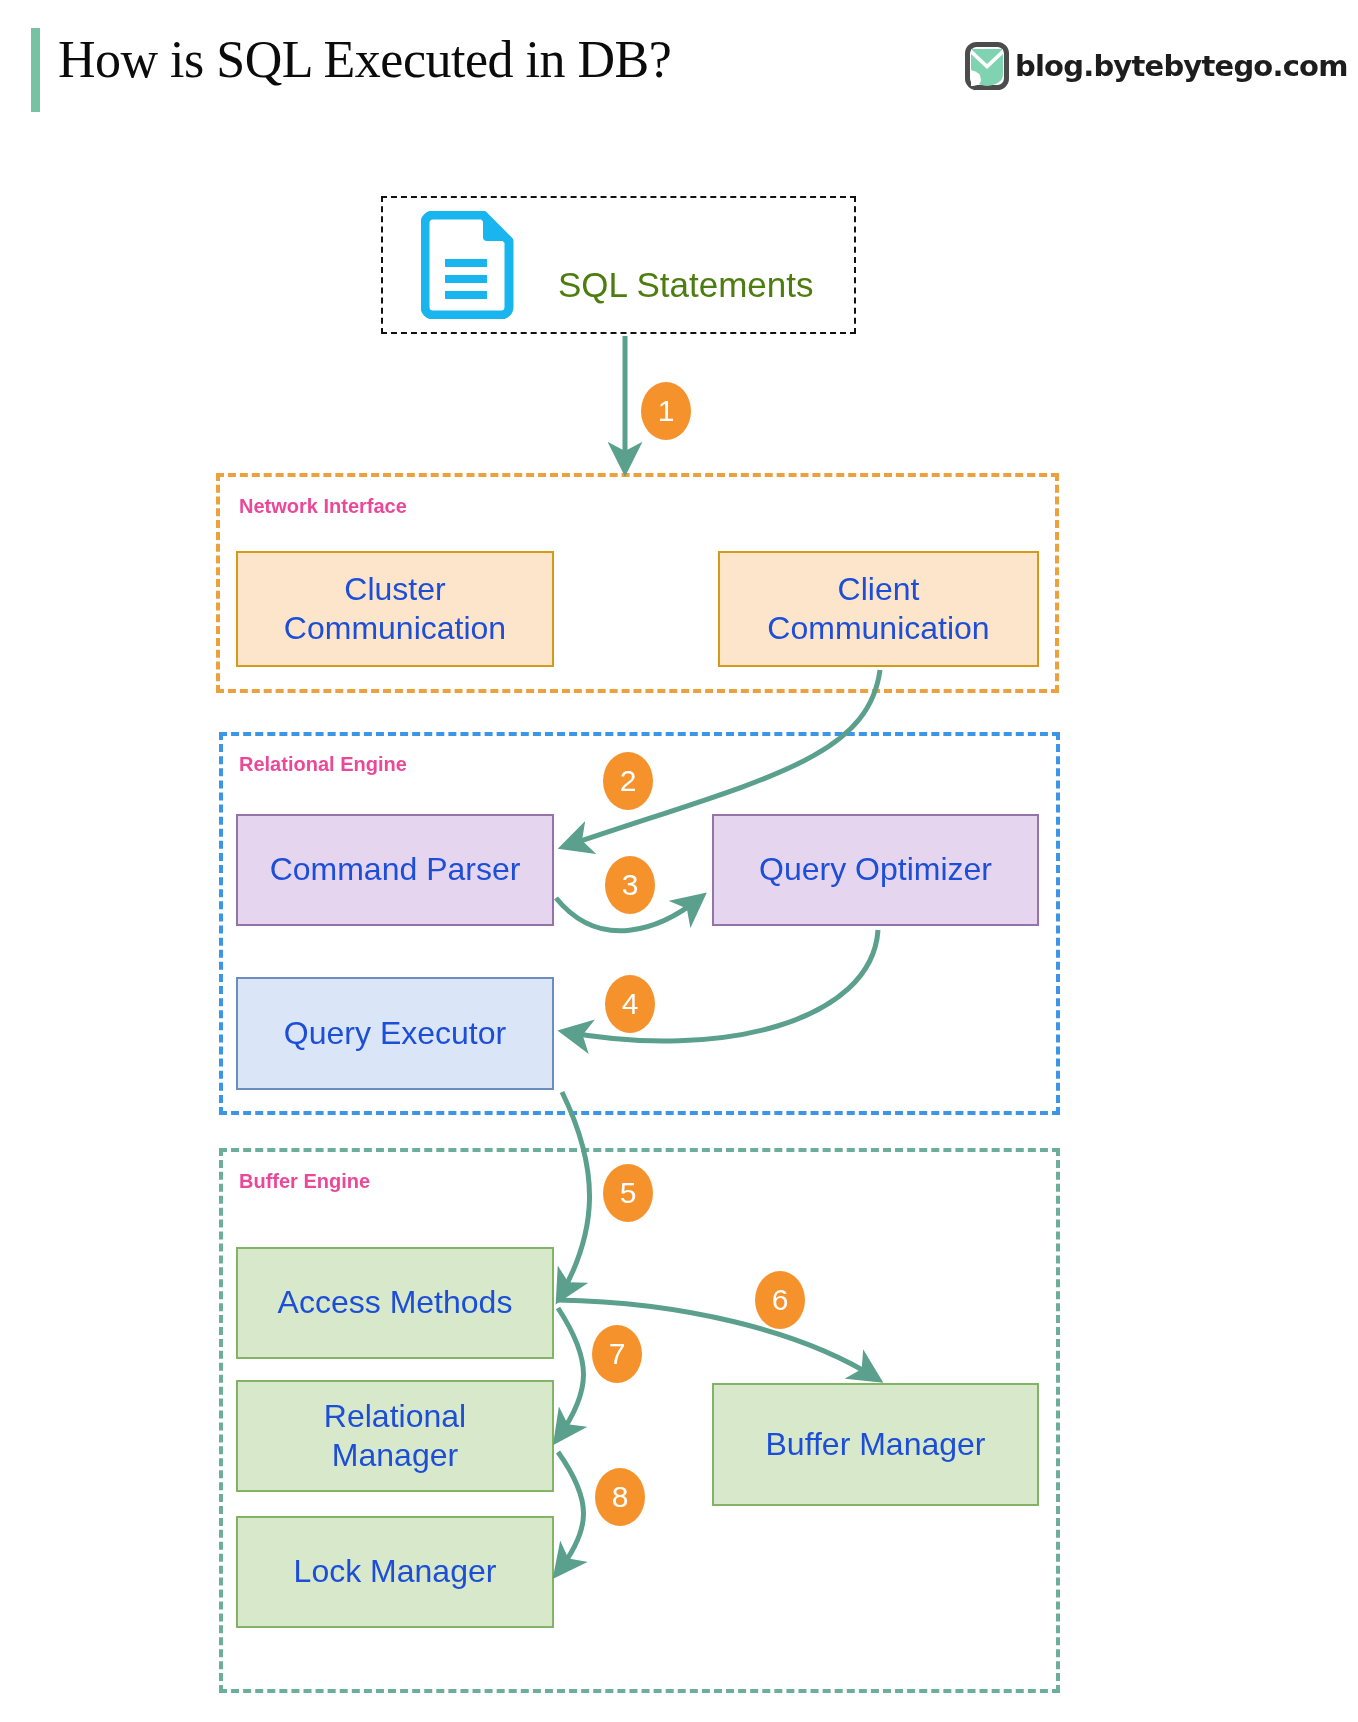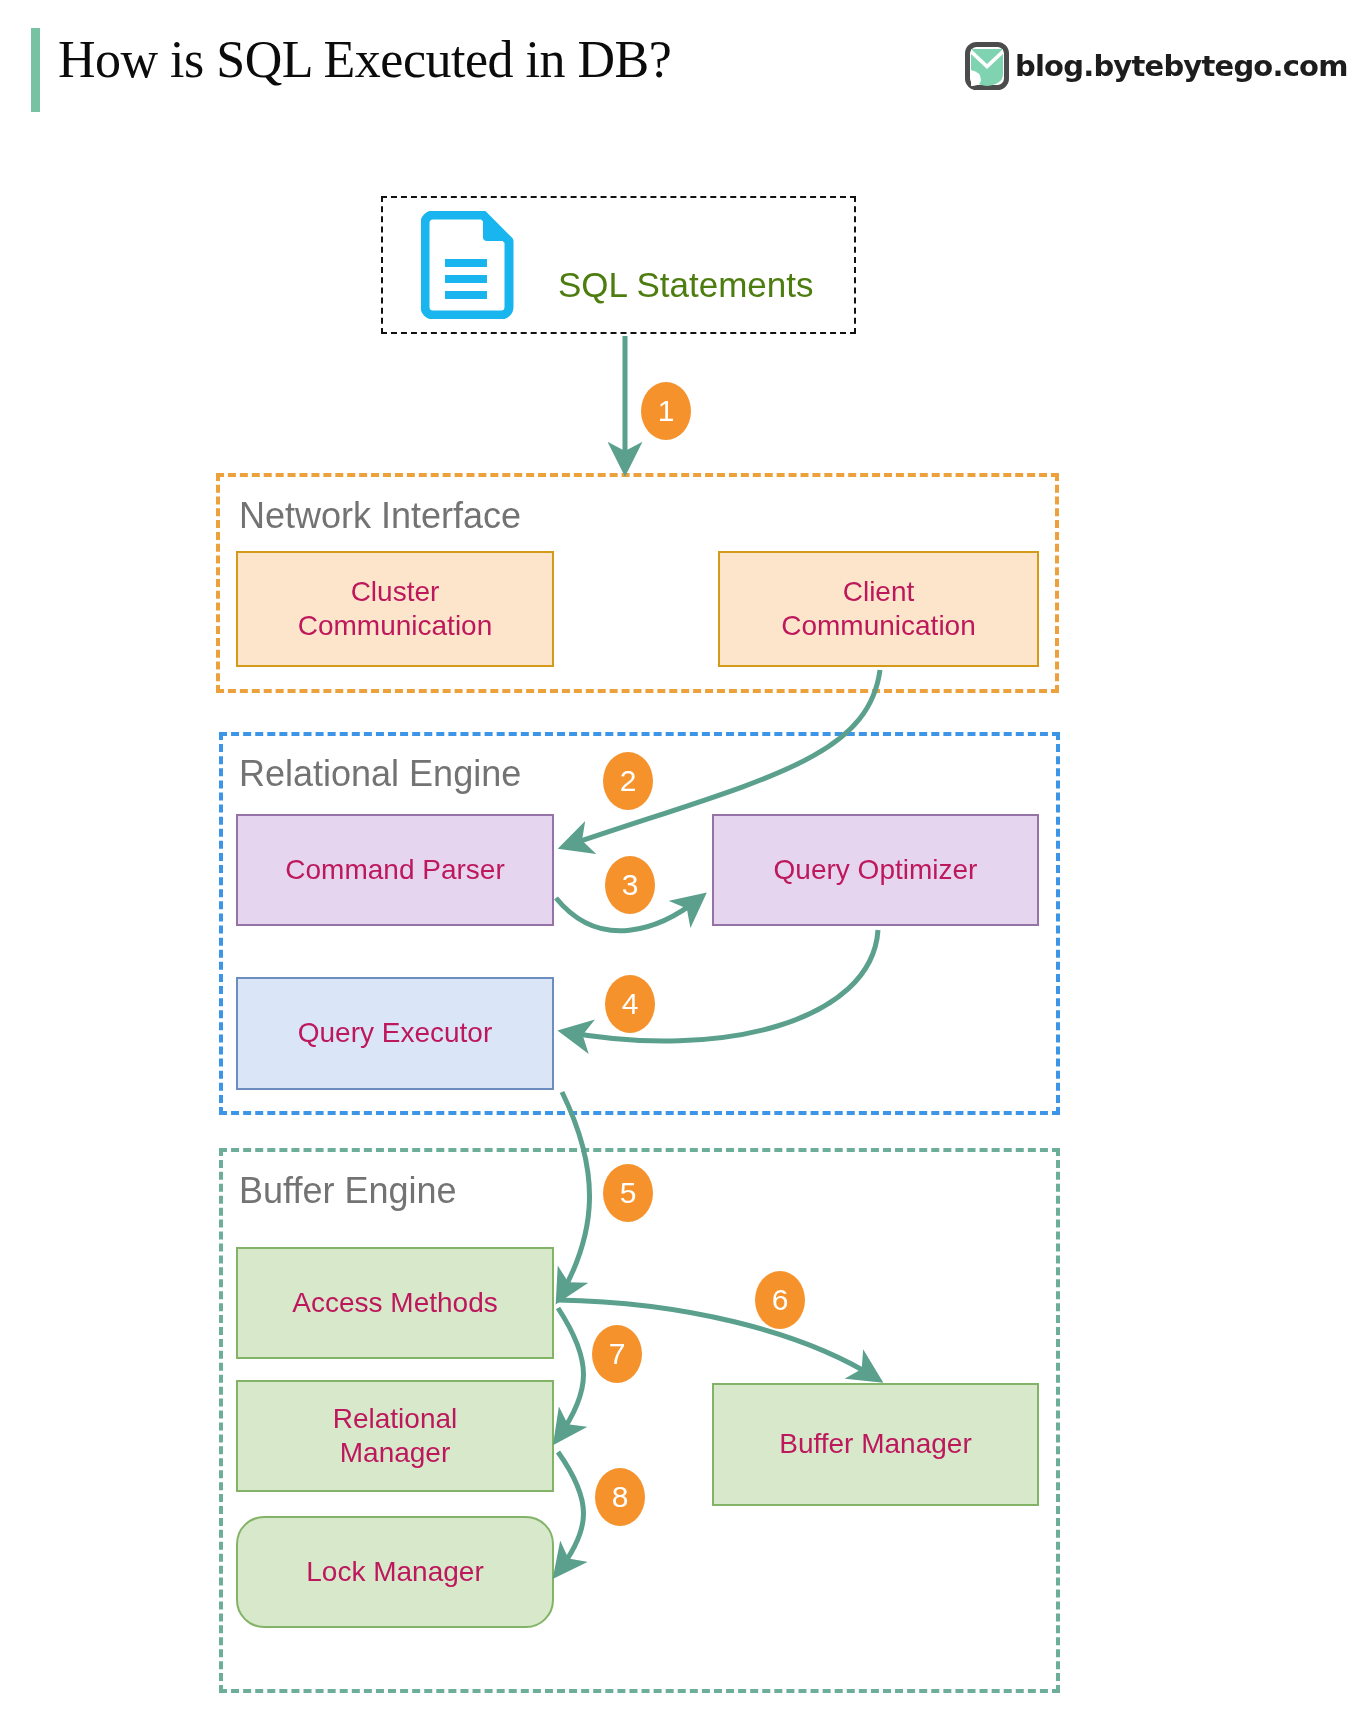--- a/index.html
+++ b/index.html
@@ -87,23 +87,23 @@
 
   
   .group {
     position: absolute;
     box-sizing: border-box;
     border-width: 4px;
     border-style: dashed;
   }
   .group-title {
     position: absolute;
-    font-size: 36px;
-    font-weight: 400;
-    color: #737373;
+    font-size: 20px;
+    font-weight: 700;
+    color: #ec4899;
     white-space: nowrap;
   }
   #group-network {
     left: 216px; top: 473px;
     width: 843px; height: 220px;
     border-color: #eda13c;
   }
   #title-network { left: 239px; top: 495px; }
 
   #group-relational {
@@ -123,40 +123,40 @@
   
   .node {
     position: absolute;
     box-sizing: border-box;
     border-width: 2px;
     border-style: solid;
     display: flex;
     align-items: center;
     justify-content: center;
     text-align: center;
-    font-size: 28px;
-    color: #be185d;
+    font-size: 32px;
+    color: #1d4ed8;
     line-height: 1.22;
     padding: 4px 8px;
   }
   .node.orange { background: #fce5ca; border-color: #d49a1a; }
   .node.purple { background: #e5d5ef; border-color: #9673a6; }
   .node.blue   { background: #dae5f7; border-color: #6c8ebf; }
   .node.green  { background: #d7e8cb; border-color: #82b366; }
 
   #node-cluster-comm { left: 236px; top: 551px; width: 318px; height: 116px; }
   #node-client-comm  { left: 718px; top: 551px; width: 321px; height: 116px; }
 
   #node-command-parser { left: 236px; top: 814px; width: 318px; height: 112px; }
   #node-query-optimizer{ left: 712px; top: 814px; width: 327px; height: 112px; }
   #node-query-executor { left: 236px; top: 977px; width: 318px; height: 113px; }
 
   #node-access-methods { left: 236px; top: 1247px; width: 318px; height: 112px; }
   #node-transaction-mgr{ left: 236px; top: 1380px; width: 318px; height: 112px; }
-  #node-lock-manager   { left: 236px; top: 1516px; width: 318px; height: 112px; border-radius: 28px; }
+  #node-lock-manager   { left: 236px; top: 1516px; width: 318px; height: 112px; }
   #node-buffer-manager { left: 712px; top: 1383px; width: 327px; height: 123px; }
 
   
   #arrow-layer {
     position: absolute;
     left: 0; top: 0;
     width: 1358px; height: 1722px;
     pointer-events: none;
   }
 

